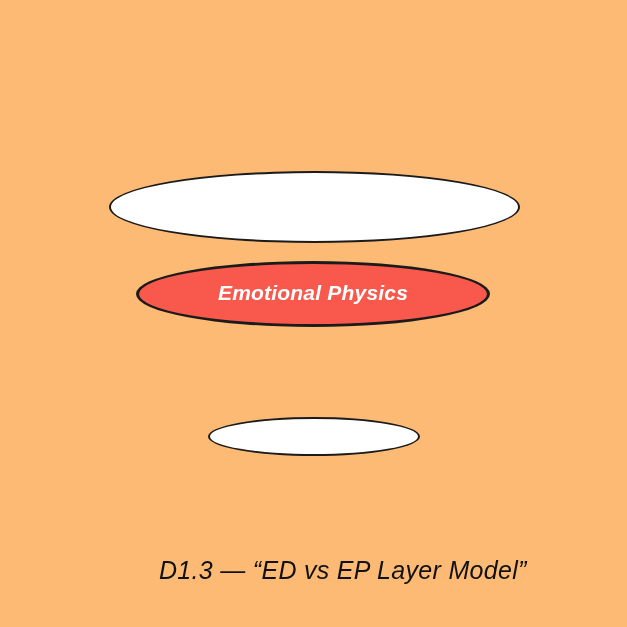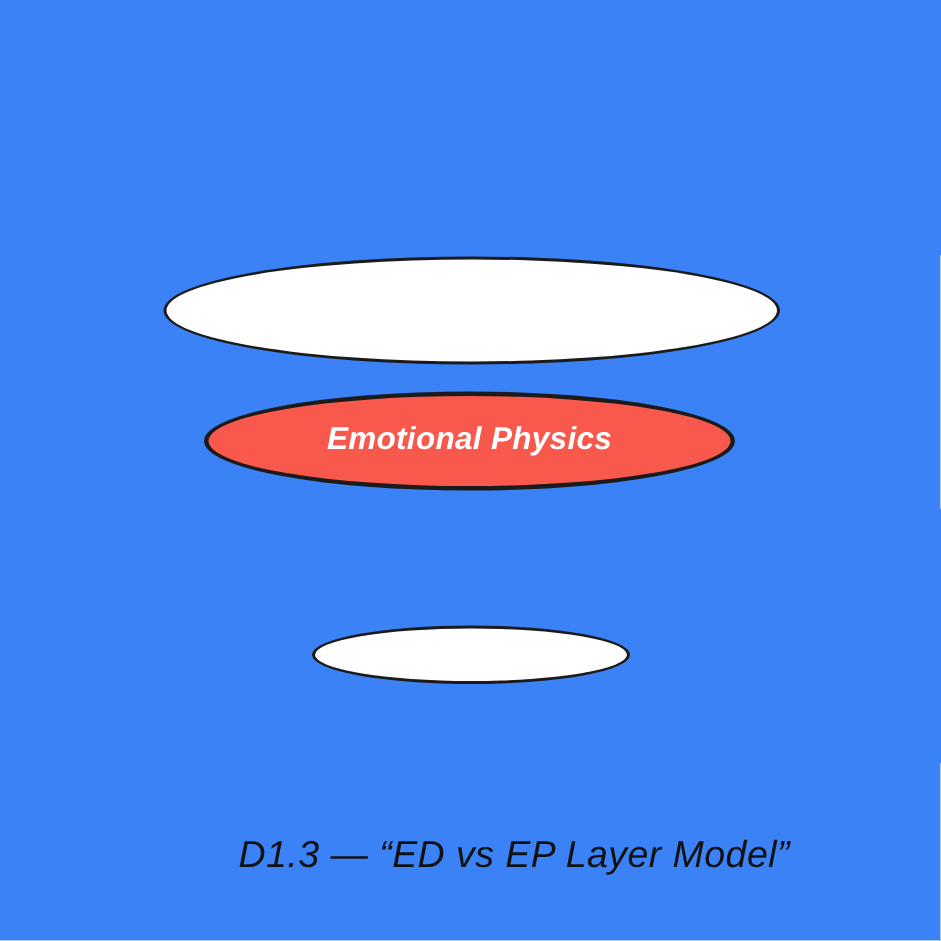--- a/index.html
+++ b/index.html
@@ -4,21 +4,21 @@
 <style>
   * { margin: 0; padding: 0; box-sizing: border-box; }
   html, body {
     width: 627px; height: 627px;
     background: #ffffff;
     font-family: "Liberation Sans", sans-serif;
   }
   .canvas {
     position: relative;
     width: 627px; height: 627px;
-    background: #3b82f6;
+    background: #fdba74;
     overflow: hidden;
   }
   .ellipse {
     position: absolute;
     border-radius: 50%;
     display: flex;
     align-items: center;
     justify-content: center;
   }
   .ellipse.outlined {

